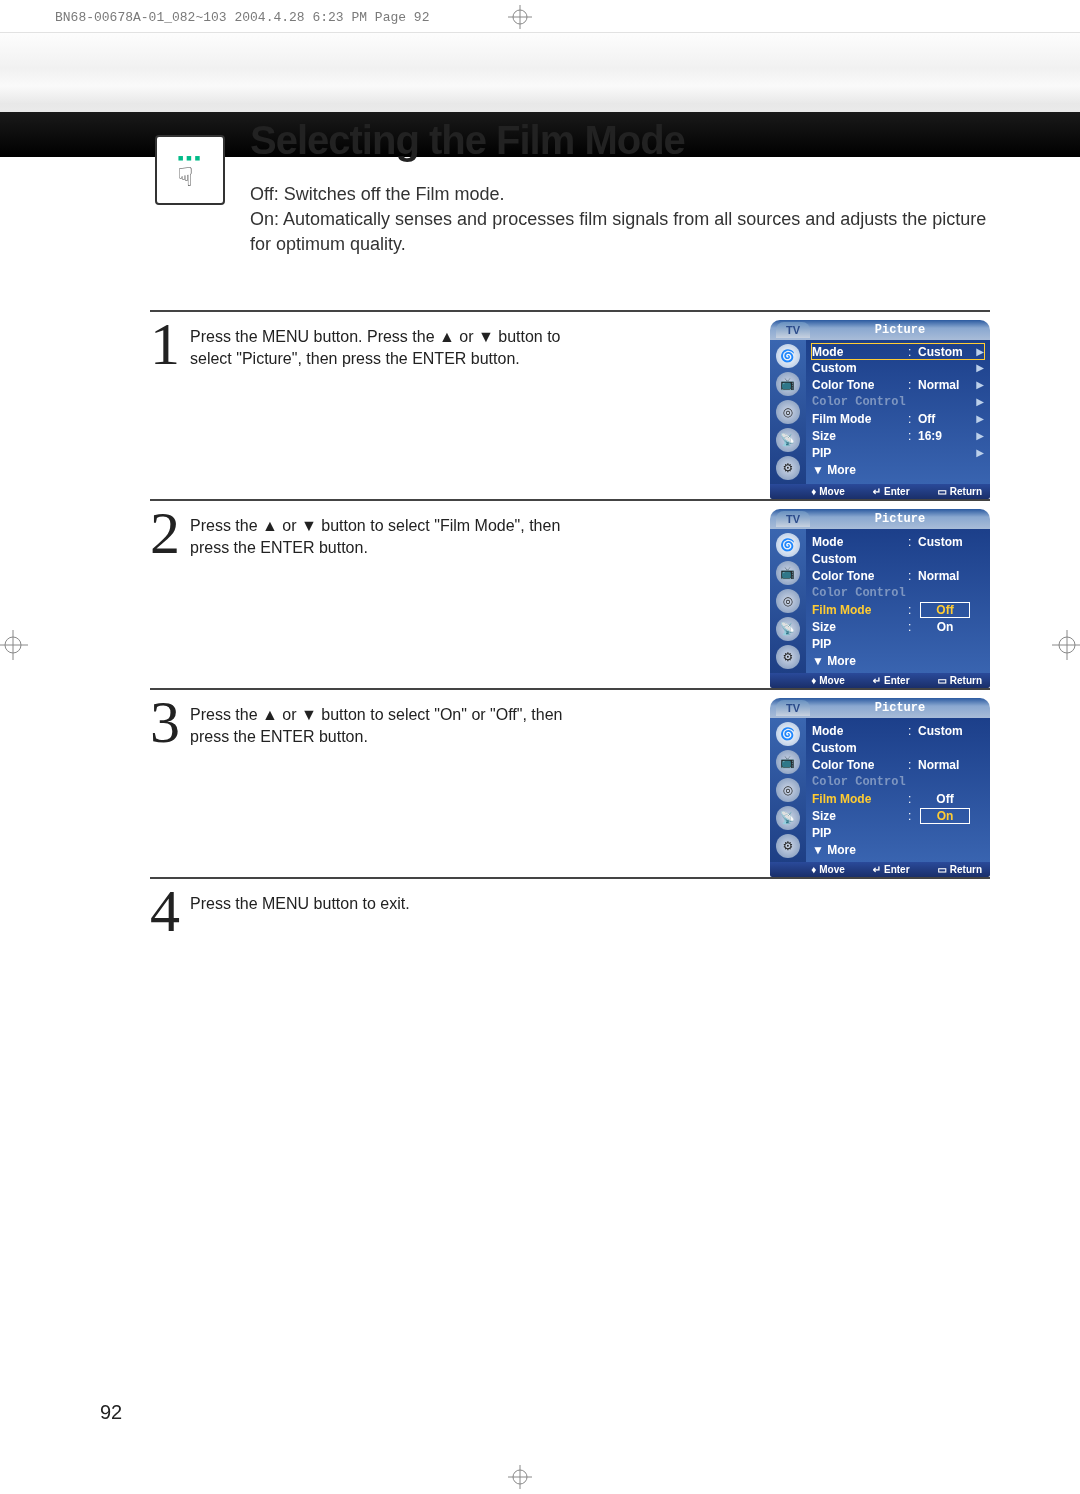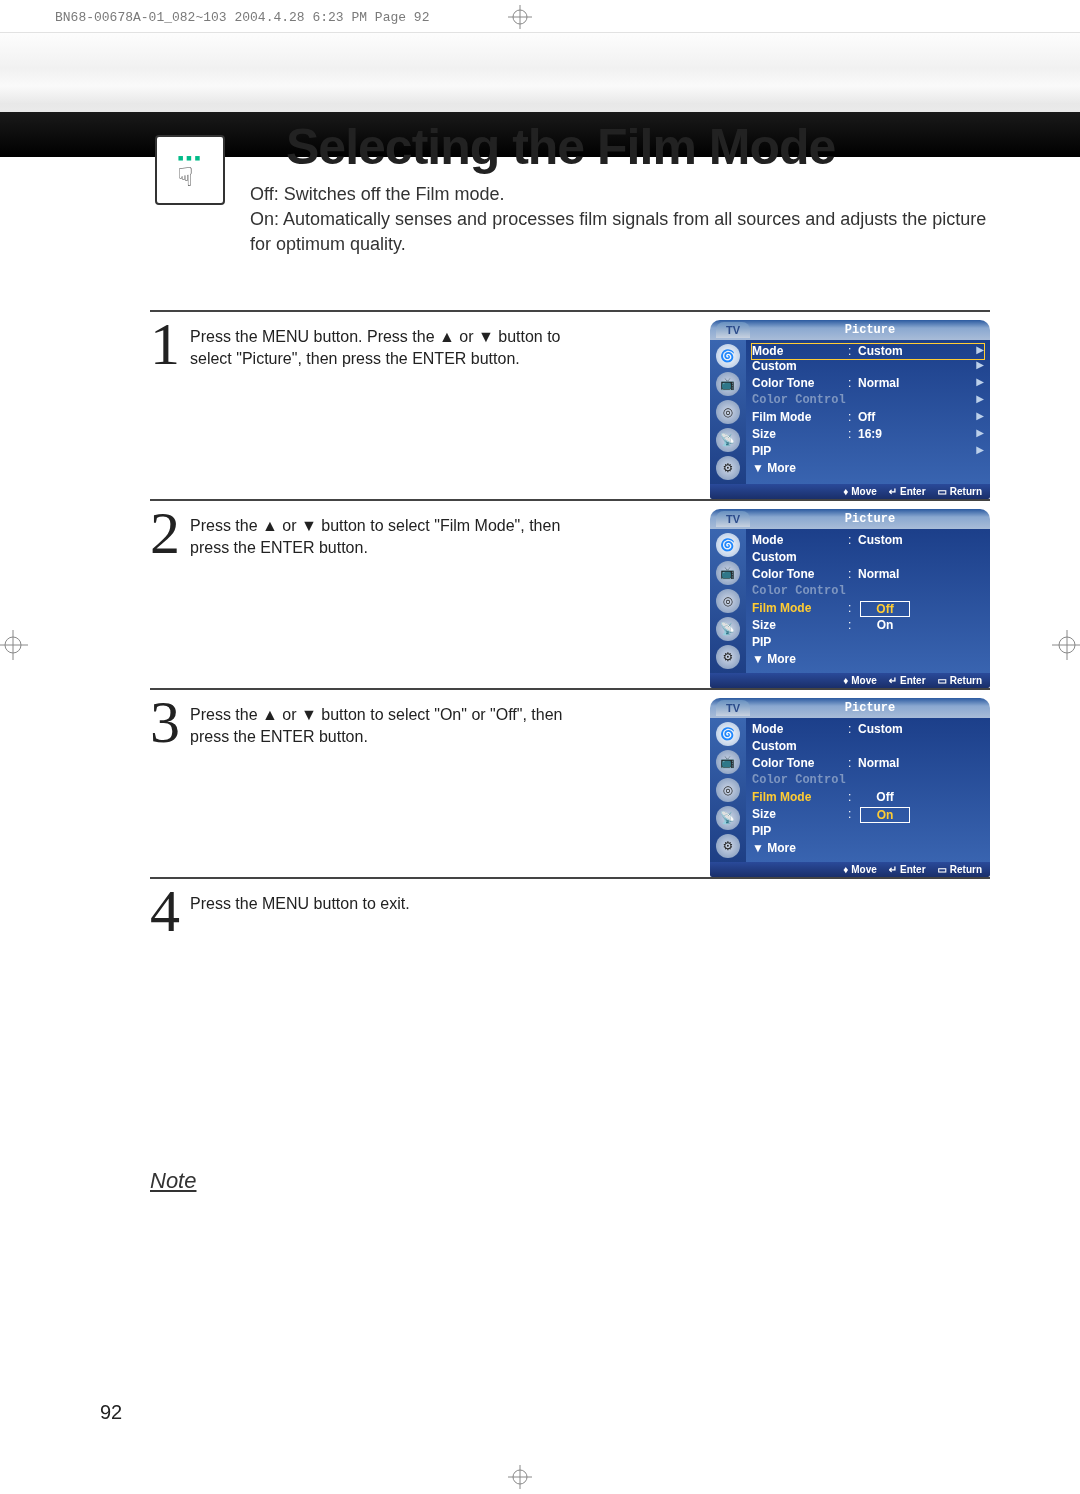--- a/index.html
+++ b/index.html
@@ -52,25 +52,24 @@
     background: #fff;
     border: 2px solid #333;
     border-radius: 4px;
     display:flex; align-items:center; justify-content:center;
   }
   .title-icon .green { color:#0b8; font-size:18px; letter-spacing:2px; }
   .title-icon .hand { font-size:26px; color:#444; }
   h1.title {
     position: absolute;
     top: 118px; left: 250px;
-    font-size: 50px;
+    font-size: 40px;
     font-weight: 700;
     letter-spacing: -1px;
     font-family: "Arial Narrow", Arial, sans-serif;
-    margin-left: 36px;
   }
   .intro {
     font-size: 18px;
     line-height: 1.4;
     color: #333;
   }
   .content {
     position: absolute;
     top: 310px; left: 150px; right: 90px;
   }
@@ -95,21 +94,21 @@
     font-size: 16px;
     line-height: 1.4;
     padding-top: 6px;
     max-width: 380px;
   }
   .osd-wrap {
     margin-left: auto;
     flex-shrink: 0;
   }
   .osd {
-    width: 280px;
+    width: 220px;
     font-family: Arial, sans-serif;
     font-size: 12px;
   }
   .osd-header {
     display:flex;
     height: 20px;
     background: linear-gradient(#2b5aa0, #8aa8d0 40%, #a8bcd8);
     border-radius: 10px 10px 0 0;
     color: #fff;
     font-weight: bold;
@@ -135,21 +134,21 @@
     align-items:center;
   }
   .osd-side .sicon {
     width: 24px; height: 24px;
     border-radius: 50%;
     background: radial-gradient(#cfd8e8, #7a93b8);
     font-size:12px; display:flex; align-items:center; justify-content:center;
   }
   .osd-side .sicon.sel { background: radial-gradient(#fff, #a8c0e0); }
   .osd-list { flex:1; padding: 4px 6px 2px 6px; color:#fff; }
-  .osd-row { display:flex; align-items:flex-start; height:17px; position:relative; }
+  .osd-row { display:flex; align-items:center; height:17px; position:relative; }
   .osd-row.sel-yellow {
     border: 1px solid #ffcc33;
     margin: -1px;
     padding: 0 0;
   }
   .osd-row.hl-text .label { color:#ffcc33; }
   .osd-row .label { width: 96px; font-weight:bold; }
   .osd-row .colon { width:10px; }
   .osd-row .val { font-weight:bold; }
   .osd-row .arrow { margin-left:auto; color:#bcd0ea; font-size:10px; }
@@ -157,21 +156,21 @@
   .osd-opt {
     width: 50px; text-align:center;
     font-weight:bold;
     margin-left: 2px;
   }
   .osd-opt.box { border:1px solid #fff; }
   .osd-opt.hl { color:#ffcc33; }
   .osd-footer {
     background: linear-gradient(#2a4a9a, #1a2f6a);
     color:#fff; font-size:10px; font-weight:bold;
-    display:flex; justify-content:flex-end; gap:12px;
+    display:flex; justify-content:flex-end; gap:28px;
     padding: 2px 8px;
     border-radius:0 0 2px 2px;
   }
   .osd-footer span::before { content:""; }
   .note-block {
     position: absolute;
     bottom: 300px; left: 150px; right: 120px;
   }
   .note-head {
     font-family: "Arial Black", Arial, sans-serif;
@@ -414,21 +413,20 @@
   </div>
 
   <div class="step short">
     <div class="stepnum">4</div>
     <div class="steptext">Press the MENU button to exit.</div>
   </div>
 
 </div>
 
 <div class="note-block">
-  <div class="note-head">Note</div>
 </div>
 
 <div class="pagenum">92</div>
 
 <div class="regmark crop-left">
   <svg width="30" height="30">
       <circle cx="15" cy="15" r="8" stroke="#888" fill="none"></circle>
       <line x1="15" y1="0" x2="15" y2="30" stroke="#888"></line>
       <line x1="0" y1="15" x2="30" y2="15" stroke="#888"></line>
     </svg>

